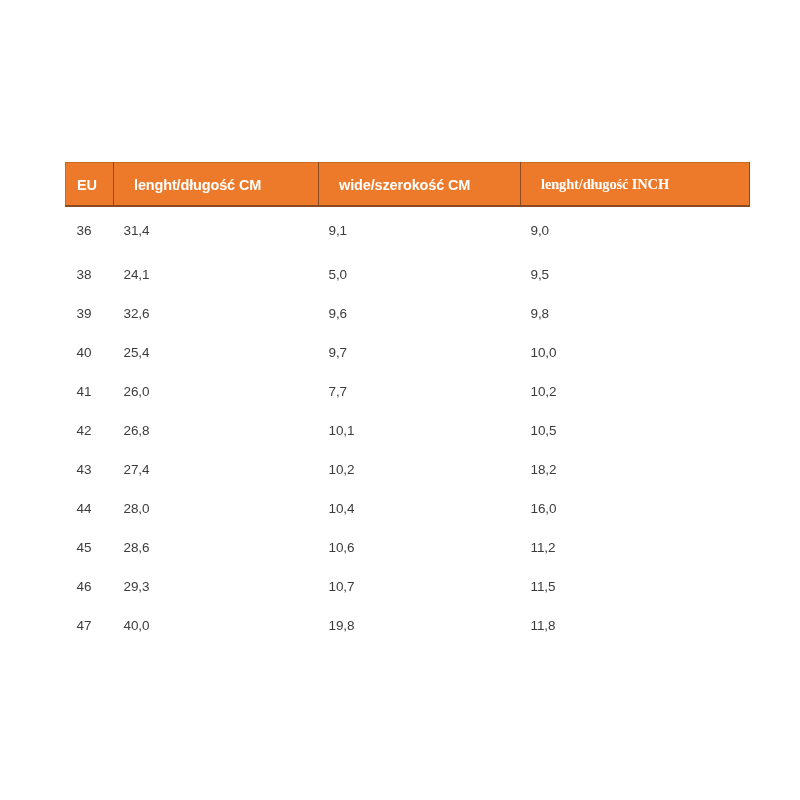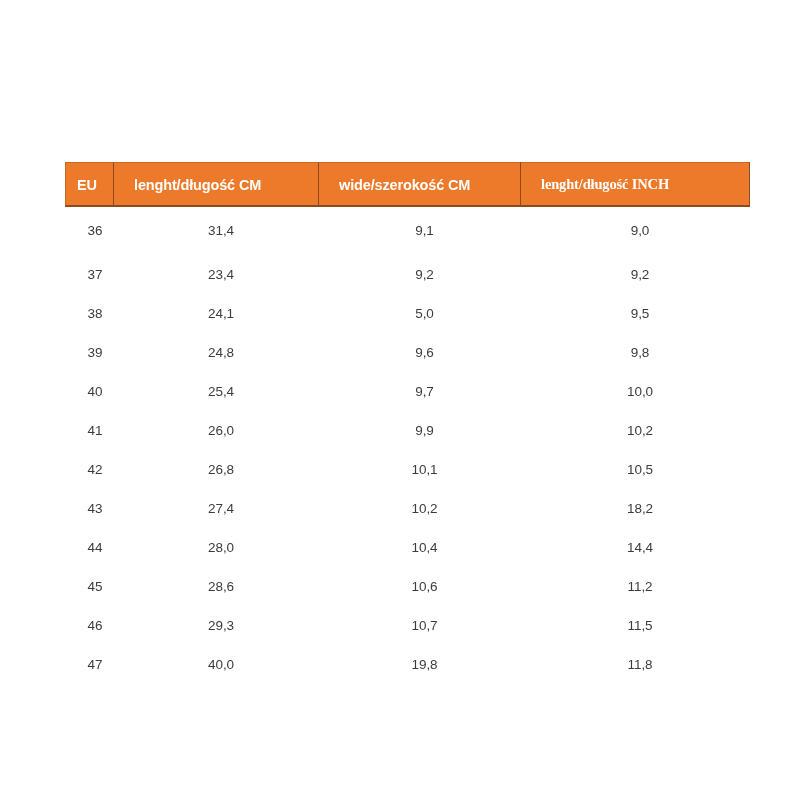--- a/index.html
+++ b/index.html
@@ -63,21 +63,21 @@
   thead th:last-child {
     border-right: 1.5px solid #8a4b22;
     font-family: Liberation Serif, serif;
   }
 
   tbody td {
     background: #ffffff;
     color: #3c3c3c;
     font-size: 13.5px;
     font-weight: normal;
-    text-align: center;
+    text-align: left;
     padding: 0 0 0 10px;
     height: 39px;
     line-height: 39px;
     border: none;
     white-space: nowrap;
     letter-spacing: -0.1px;
   }
   tbody td:first-child {
     padding-left: 11px;
   }
@@ -108,66 +108,60 @@
         </tr>
       </thead>
       <tbody>
         <tr>
           <td>36</td>
           <td>31,4</td>
           <td>9,1</td>
           <td>9,0</td>
         </tr>
         <tr>
-          <td>37</td>
-          <td>23,4</td>
-          <td>9,2</td>
-          <td>9,2</td>
-        </tr>
-        <tr>
           <td>38</td>
           <td>24,1</td>
           <td>5,0</td>
           <td>9,5</td>
         </tr>
         <tr>
           <td>39</td>
-          <td>24,8</td>
+          <td>32,6</td>
           <td>9,6</td>
           <td>9,8</td>
         </tr>
         <tr>
           <td>40</td>
           <td>25,4</td>
           <td>9,7</td>
           <td>10,0</td>
         </tr>
         <tr>
           <td>41</td>
           <td>26,0</td>
-          <td>9,9</td>
+          <td>7,7</td>
           <td>10,2</td>
         </tr>
         <tr>
           <td>42</td>
           <td>26,8</td>
           <td>10,1</td>
           <td>10,5</td>
         </tr>
         <tr>
           <td>43</td>
           <td>27,4</td>
           <td>10,2</td>
           <td>18,2</td>
         </tr>
         <tr>
           <td>44</td>
           <td>28,0</td>
           <td>10,4</td>
-          <td>14,4</td>
+          <td>16,0</td>
         </tr>
         <tr>
           <td>45</td>
           <td>28,6</td>
           <td>10,6</td>
           <td>11,2</td>
         </tr>
         <tr>
           <td>46</td>
           <td>29,3</td>

